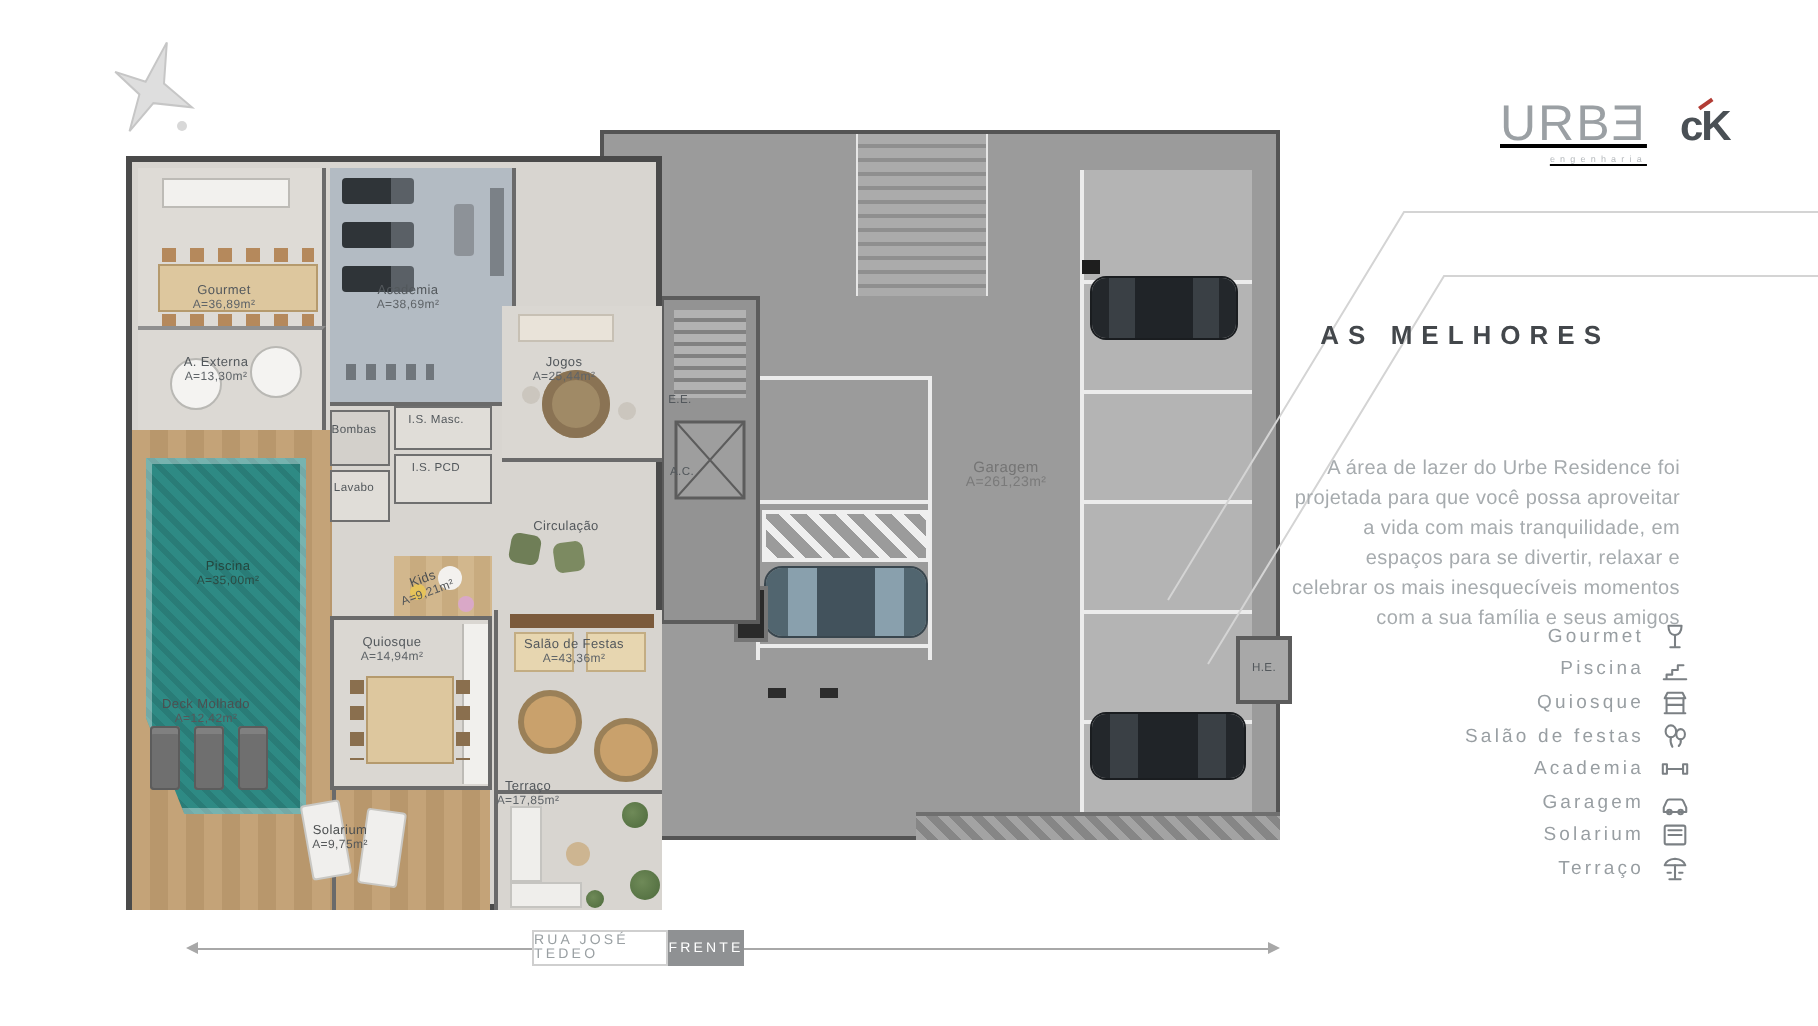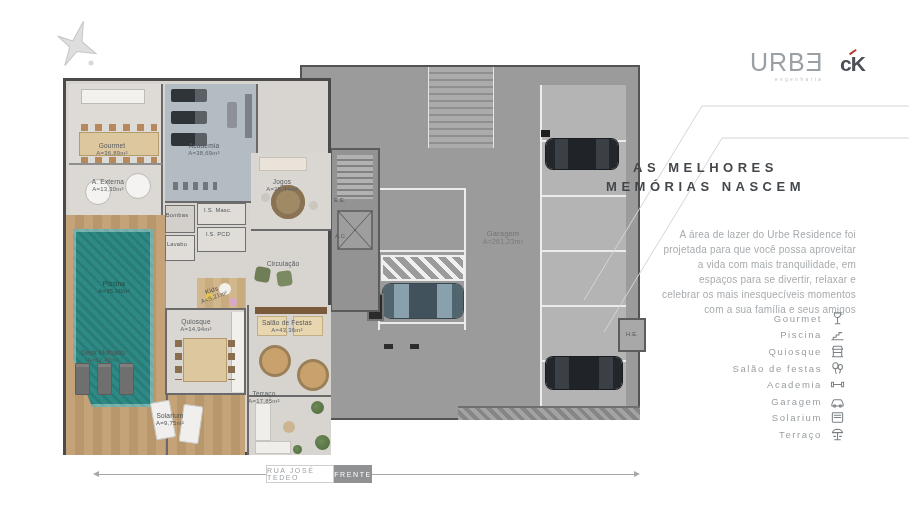--- a/index.html
+++ b/index.html
@@ -295,35 +295,34 @@
     <div class="abs street-box" style="left:266px;top:465px;width:68px;height:18px;">
       <span>RUA JOSÉ TEDEO</span>
     </div>
     <div class="abs street-badge" style="left:334px;top:465px;width:38px;height:18px;">
       <span>FRENTE</span>
     </div>
   </div>
 
   <div id="right-panel">
 
-    <div class="abs" style="left:750px;top:50px;">
+    <div class="abs" style="left:750px;top:50px;text-decoration:underline;">
       <div class="urbe">URBƎ</div>
       <div class="urbe-sub">engenharia</div>
     </div>
     <div class="abs ck" style="left:840px;top:53px;">
       <span>cK</span>
       <span class="ck-tick"></span>
     </div>
 
     <div class="abs headline" style="right:104px;top:158px;">
       <div>AS MELHORES</div>
-      <div>MEMÓRIAS NASCEM</div>
-    </div>
-
-    <div class="abs paragraph" style="right:53px;top:227px;width:196px;">A área de lazer do Urbe Residence foi projetada para que você possa aproveitar a vida com mais tranquilidade, em espaços para se divertir, relaxar e celebrar os mais inesquecíveis momentos com a sua família e seus amigos</div>
+    </div>
+
+    <div class="abs paragraph" style="right:69px;top:227px;width:196px;">A área de lazer do Urbe Residence foi projetada para que você possa aproveitar a vida com mais tranquilidade, em espaços para se divertir, relaxar e celebrar os mais inesquecíveis momentos com a sua família e seus amigos</div>
 
     <div class="abs" style="right:64px;top:310px;">
         <div class="amenity-row">
           <span class="amenity-label">Gourmet</span>
           <span class="amenity-icon">
             <svg viewBox="0 0 16 16">
               <path d="M4.5 2h7c0 3.2-1.4 5-3.5 5S4.5 5.2 4.5 2z"></path>
               <path d="M8 7v6M5.5 13.5h5"></path>
             </svg>
           </span>

